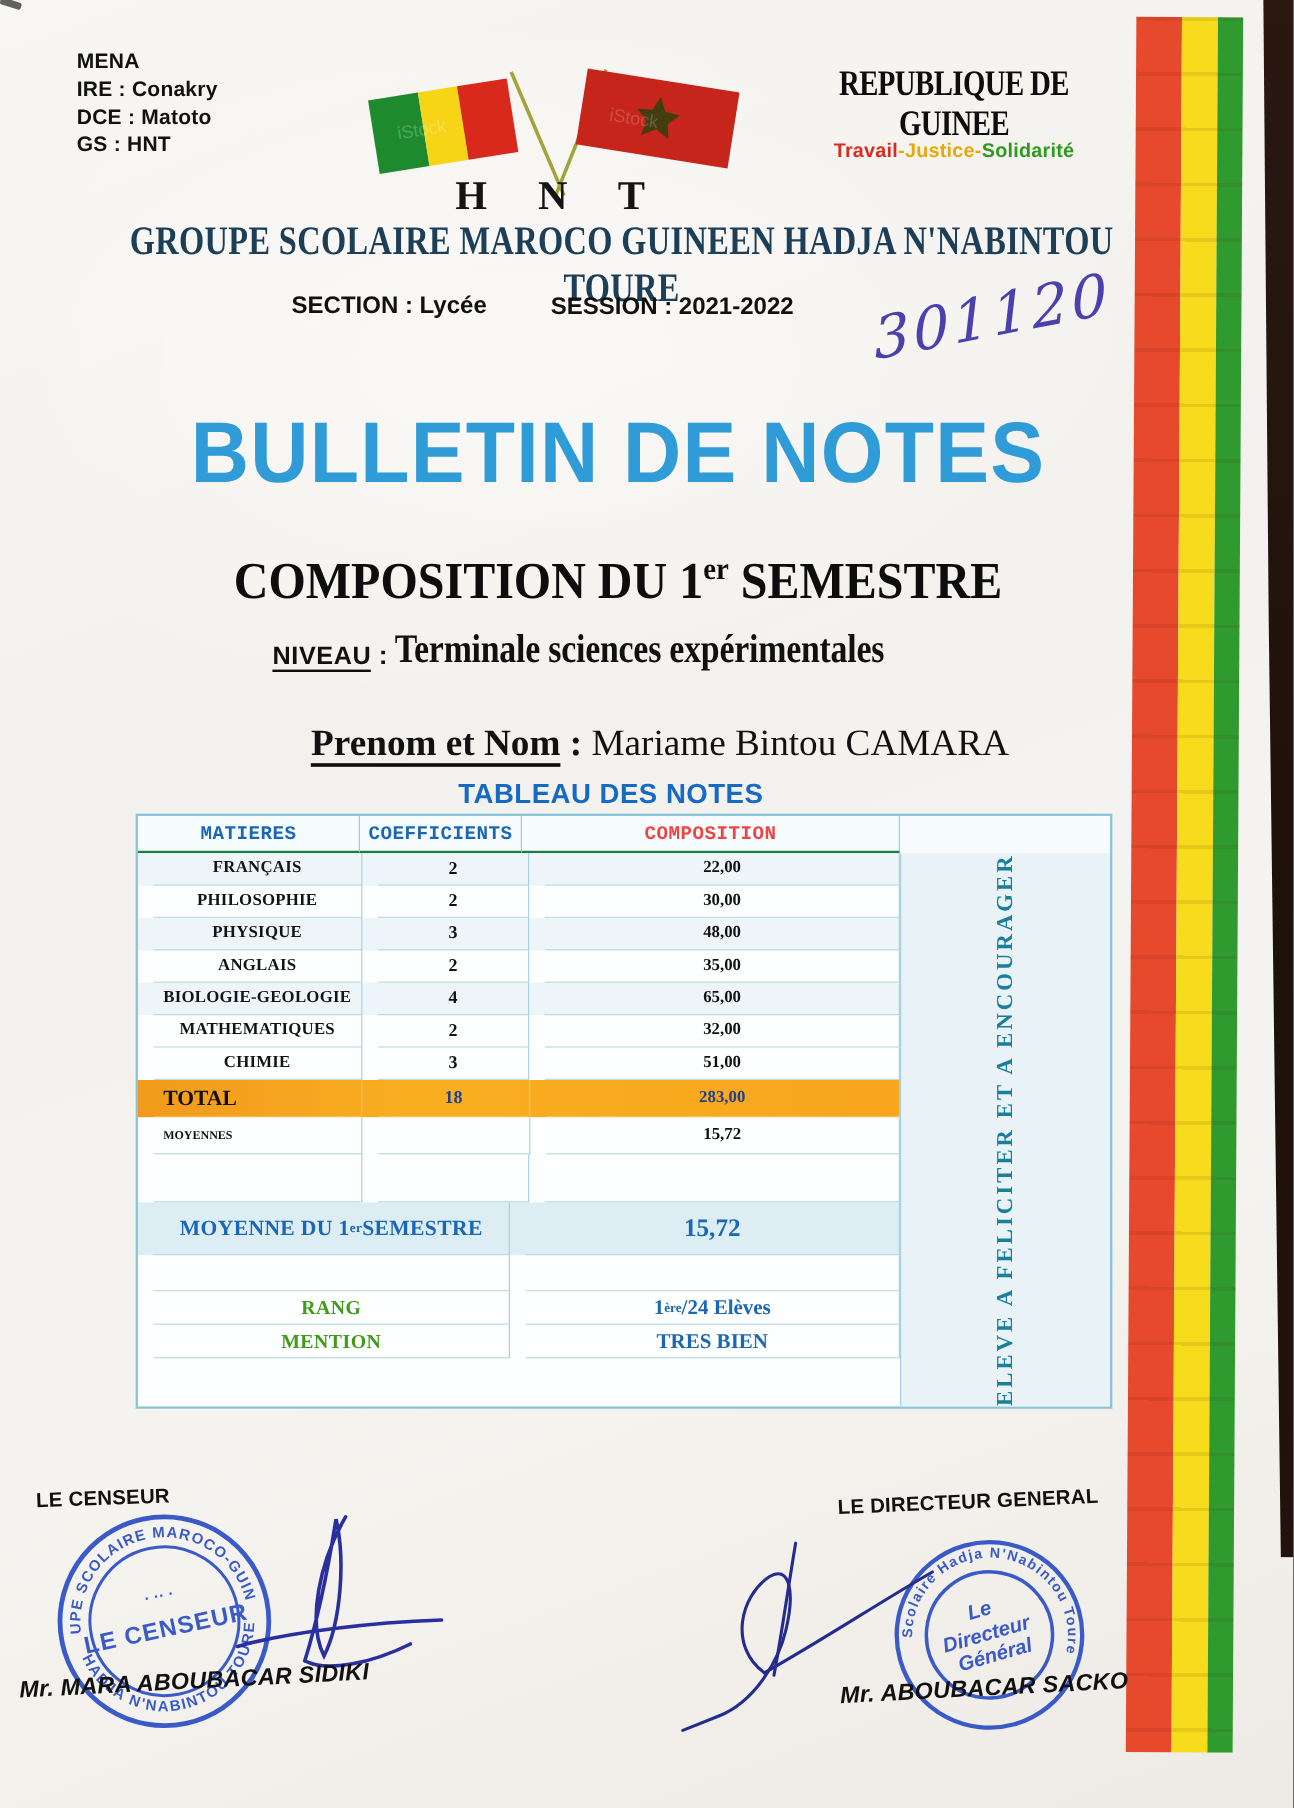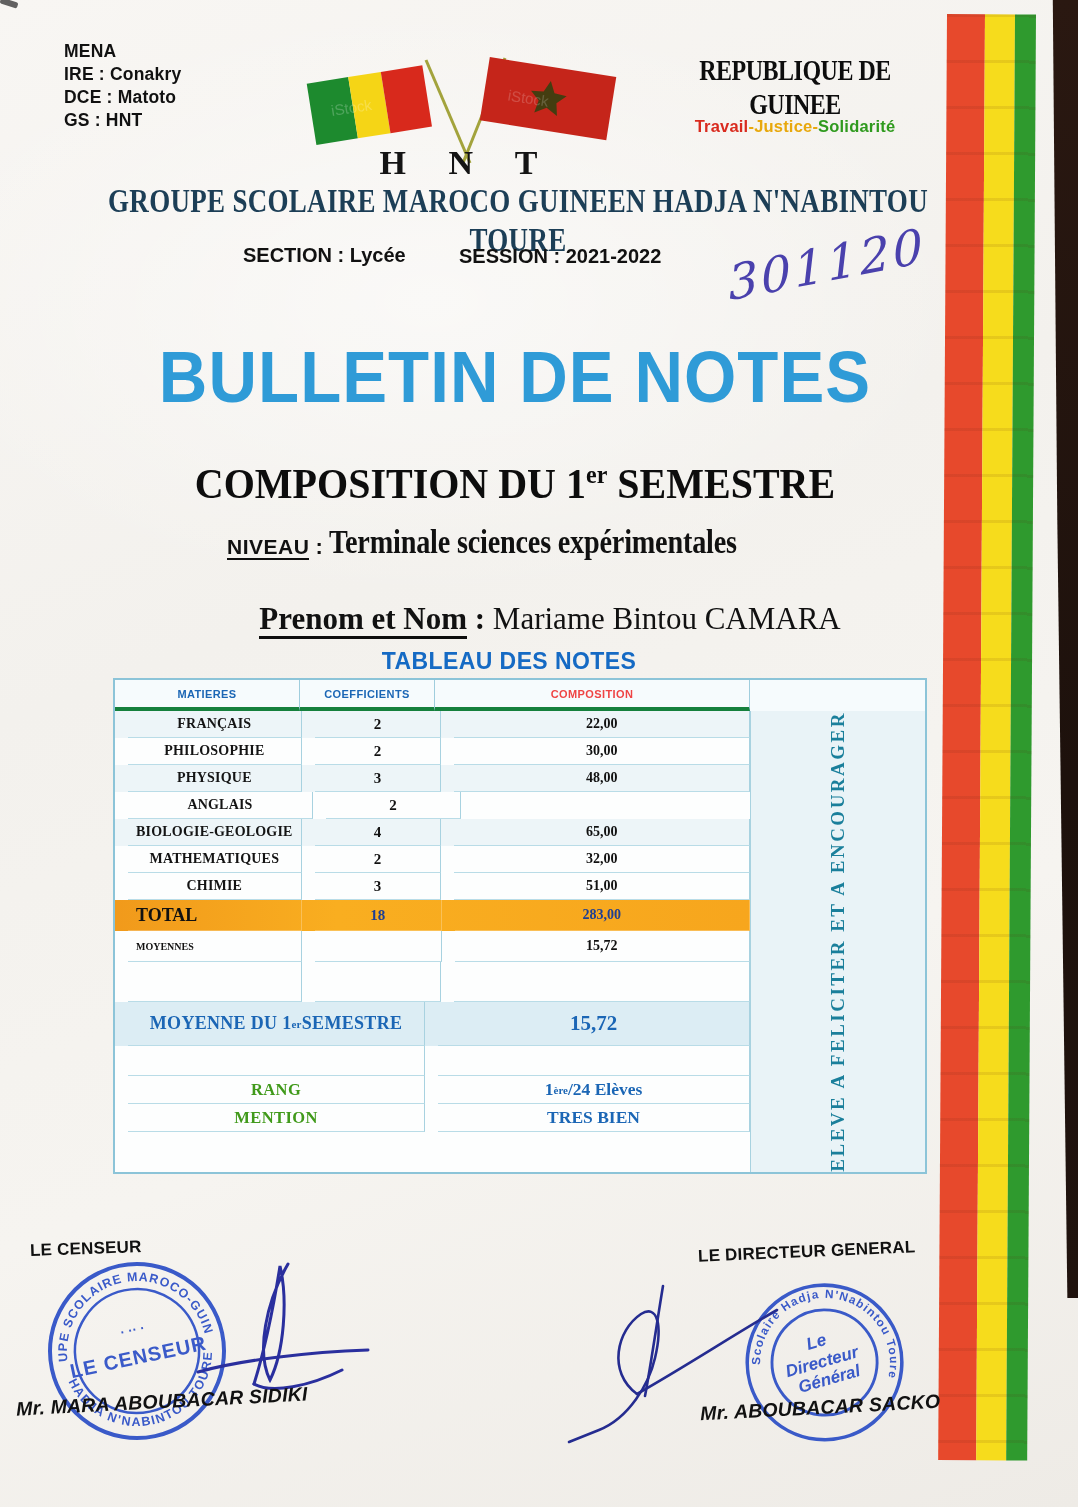--- a/index.html
+++ b/index.html
@@ -64,22 +64,22 @@
   .student { left:140px; top:601px; width:820px; text-align:center; font-family:"Liberation Serif", serif; font-size:31px; }
   .student-label { font-weight:bold; border-bottom:3px solid #0d0d0d; }
   .student-sep { font-weight:bold; }
 
   .table-title { left:102px; top:648px; width:814px; text-align:center;
     font-weight:bold; font-size:23px; letter-spacing:.4px; color:#156ac4; }
 
   
   .notes-table { left:113px; top:678px; width:814px; border:2px solid #8cc4d8; background:#fdfefe; }
   .t-head { display:flex; height:31px; background:#f6fbfd; }
-  .th { display:flex; align-items:center; justify-content:center; border-right:1px solid #9fcddd; border-bottom:4px solid #15803d;
-    font-family:Liberation Sans, sans-serif; font-weight:bold; font-size:11px; letter-spacing:.4px; color:#1b66b5; }
+  .th { display:flex; align-items:center; justify-content:center; border-right:1px solid #9fcddd; border-bottom:2px solid #15803d;
+    font-family:Liberation Mono, monospace; font-weight:bold; font-size:16px; letter-spacing:.4px; color:#1b66b5; }
   .th.red { color:#ef4444; }
   .c1 { width:185px; } .c2 { width:135px; } .c3 { width:315px; } .c4 { width:175px; border-right:none;margin-top:41px; }
   .t-body { display:flex; }
   .t-left { width:635px; }
   .t-row { display:flex; }
   .td { display:flex; align-items:center; justify-content:center;
     border-right:1px solid #a8d2e0; border-bottom:1px solid #b9dce7;margin-left:13px; }
   .t-row .c3 { border-right:1px solid #a8d2e0; }
   .r-subj { height:27px; }
   .r-subj.tint { background:#edf5f8; }
@@ -198,20 +198,21 @@
           <div class="td c3 val">30,00</div>
         </div>
         <div class="t-row r-subj tint">
           <div class="td c1 subj">PHYSIQUE</div>
           <div class="td c2 coef">3</div>
           <div class="td c3 val">48,00</div>
         </div>
         <div class="t-row r-subj">
           <div class="td c1 subj">ANGLAIS</div>
           <div class="td c2 coef">2</div>
+          <div class="td c3 val">35,00</div>
         </div>
         <div class="t-row r-subj tint">
           <div class="td c1 subj">BIOLOGIE-GEOLOGIE</div>
           <div class="td c2 coef">4</div>
           <div class="td c3 val">65,00</div>
         </div>
         <div class="t-row r-subj">
           <div class="td c1 subj">MATHEMATIQUES</div>
           <div class="td c2 coef">2</div>
           <div class="td c3 val">32,00</div>

